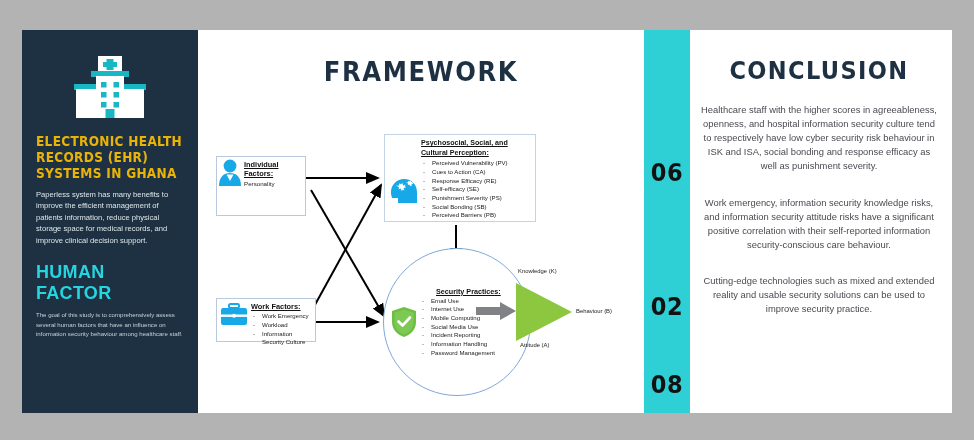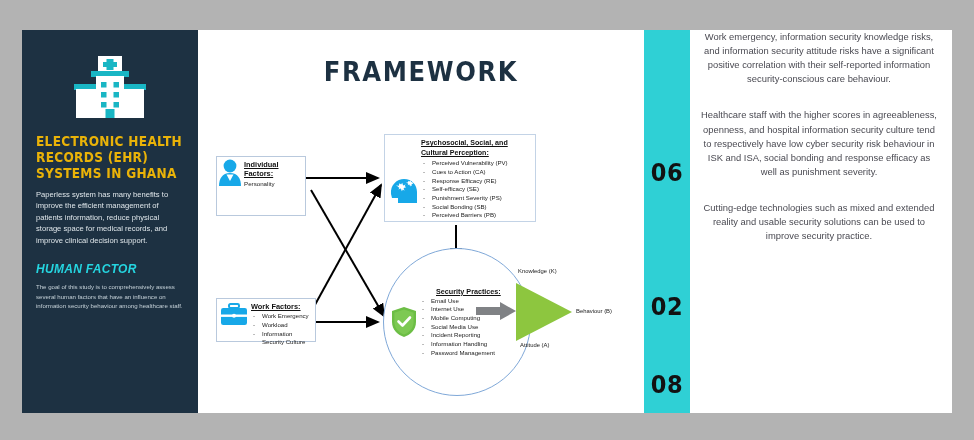--- a/index.html
+++ b/index.html
@@ -22,22 +22,22 @@
   .hospital-icon{width:100px;height:62px;margin:8px auto 16px auto;position:relative;}
   .side-title{
     color:#eab308;font-weight:bold;font-size:13.5px;line-height:1.18;
     letter-spacing:.3px;text-transform:uppercase;margin:0 0 7px 0;
     font-family:"DejaVu Sans Condensed","Liberation Sans",sans-serif;
   }
   .side-body{
     color:#dfe6ea;font-size:7.6px;line-height:1.52;margin:0 0 16px 0;
   }
   .side-sub{
-    color:#25d5e0;font-weight:bold;font-size:12px;letter-spacing:.3px;
-    text-transform:uppercase;margin:0 0 6px 0;font-style:italic;
+    color:#25d5e0;font-weight:bold;font-size:18px;letter-spacing:.3px;
+    text-transform:uppercase;margin:0 0 6px 0;
   }
   .side-body2{color:#c6d2d9;font-size:6.1px;line-height:1.55;margin:0;}
 
   
   .center{
     position:relative;flex:0 0 446px;width:446px;background:#fff;
   }
   .fw-title{
     text-align:center;color:#1d3142;font-weight:bold;font-size:27px;
     letter-spacing:1.6px;margin:26px 0 8px 0;
@@ -246,19 +246,20 @@
     <span class="tri-lbl" style="left:378px;top:278px;">Behaviour (B)</span>
   </div>
 
   <div class="right">
     <div class="teal-bar">
       <span class="num" style="top:128px;">06</span>
       <span class="num" style="top:242px;margin-top:20px;">02</span>
       <span class="num" style="top:340px;">08</span>
     </div>
     <div class="concl">
+      <p class="cn-title">CONCLUSION</p>
+      <p class="cn-item">Healthcare staff with the higher scores in agreeableness, openness, and hospital information security culture tend to respectively have low cyber security risk behaviour in ISK and ISA, social bonding and response efficacy as well as punishment severity.</p>
       <p class="cn-item">Work emergency, information security knowledge risks, and information security attitude risks have a significant positive correlation with their self-reported information security-conscious care behaviour.</p>
-      <p class="cn-item">Healthcare staff with the higher scores in agreeableness, openness, and hospital information security culture tend to respectively have low cyber security risk behaviour in ISK and ISA, social bonding and response efficacy as well as punishment severity.</p>
       <p class="cn-item">Cutting-edge technologies such as mixed and extended reality and usable security solutions can be used to improve security practice.</p>
     </div>
   </div>
 
 </div>
 
 </body></html>

